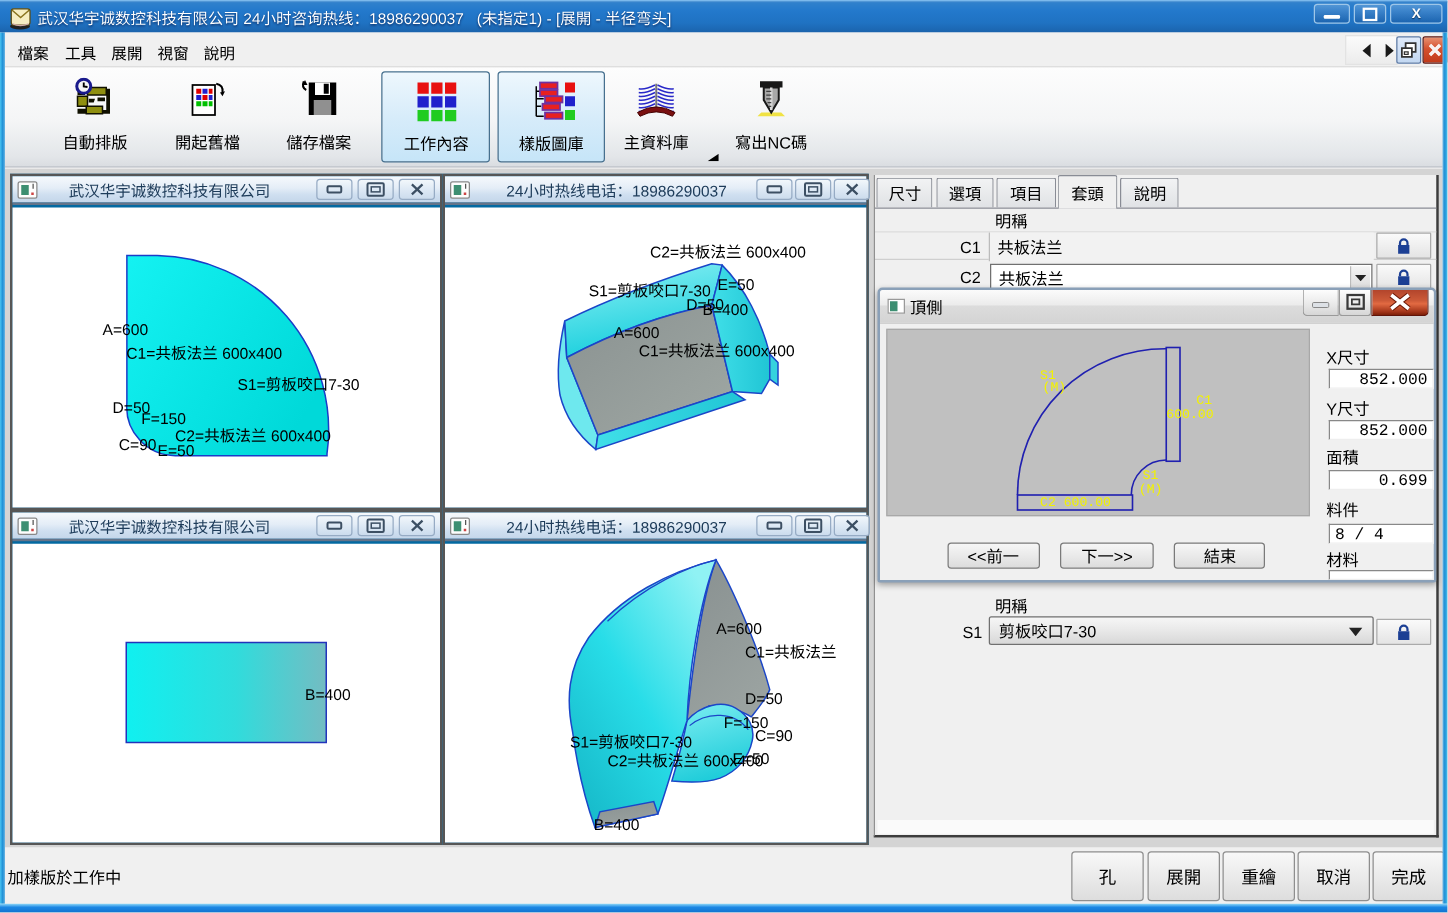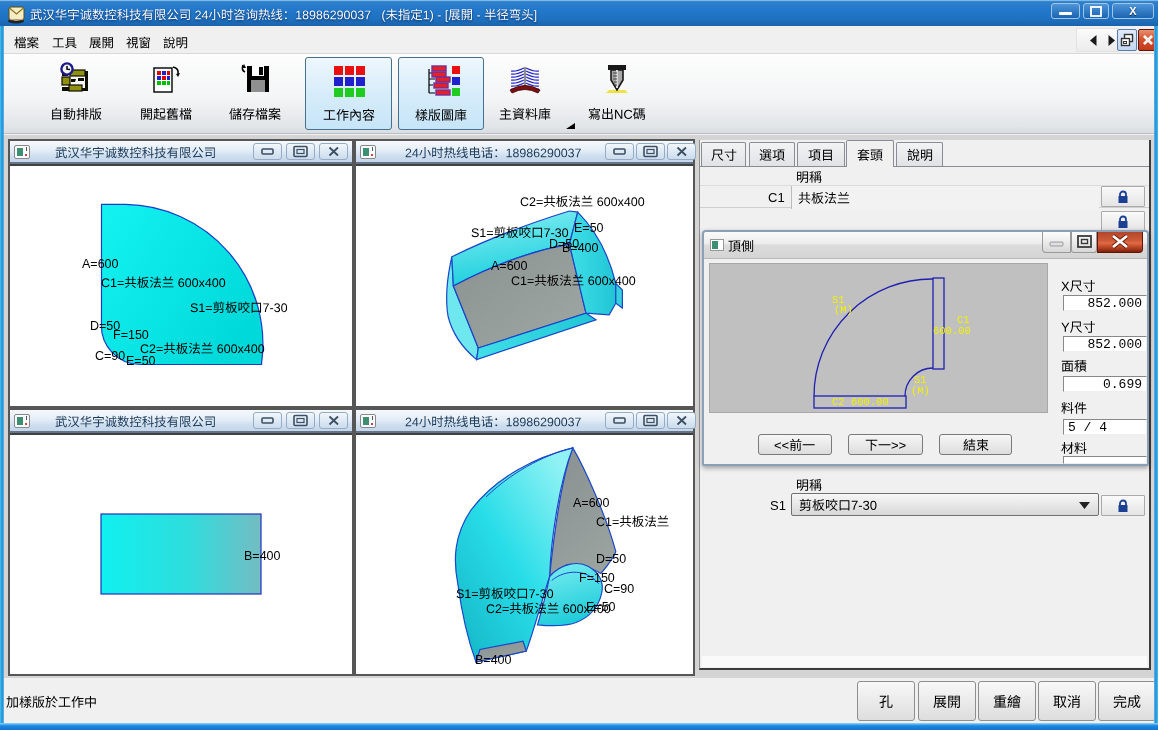--- a/index.html
+++ b/index.html
@@ -19,21 +19,21 @@
 
 #menubar{left:4px;top:26px;width:1150px;height:28px;background:#f0f0f0;border-bottom:1px solid #d8d8d8;}
 #menubar span.mi{position:absolute;top:9px;font-size:12.5px;color:#000;}
 
 #toolbar{left:4px;top:54px;width:1150px;height:80px;background:linear-gradient(#fdfdfd,#f4f5f6 55%,#e3e6e9 90%,#dadde1);border-bottom:1px solid #b9bec5;}
 .tbtn{position:absolute;top:3px;width:88px;height:73px;text-align:center;}
 .tbtn .cap{position:absolute;width:100%;top:49px;font-size:13px;color:#000;}
 .tbtn.sel{border:1px solid #46708f;border-radius:3px;background:linear-gradient(#eef7fd,#d7ecfa 50%,#c6e5f8);}
 .ticon{position:absolute;left:50%;top:5px;transform:translateX(-50%);}
 
-.cw{position:absolute;border:2px solid #565656;background:#404040;}
+.cw{position:absolute;border:2px solid #565656;background:#0369a1;}
 .cwtb{position:absolute;left:0;top:0;right:0;height:23px;
   background:linear-gradient(#f6f9fc,#e4edf7 45%,#cfdff0 70%,#c4d6ea);
   border-bottom:2px solid #64748a;}
 .cwtb .t{position:absolute;left:0;width:252px;text-align:center;top:4px;font-size:12.5px;color:#1e3c5a;}
 .cwico{position:absolute;left:4px;top:4px;width:16px;height:14px;background:#fdfdfd;border:1px solid #888;border-radius:2px;}
 .cwico i{position:absolute;left:2px;top:2px;width:6px;height:8px;background:#3d8f72;}
 .cwico b{position:absolute;right:2px;bottom:2px;width:2px;height:2px;background:#cc4444;}
 .cwico u{position:absolute;right:2px;top:1px;width:1px;height:4px;background:#555;}
 .cwbtn{position:absolute;top:2px;width:29px;height:17px;border:1px solid #96abc4;border-radius:3px;
   background:linear-gradient(#f2f7fb,#dce8f4 55%,#ccdced);}
@@ -951,20 +951,40 @@
           </svg>
         </span>
       </div>
   </div>
   <div class="lockbtn" style="left:401px;top:46px;">
       <svg class="lock" width="12" height="14">
         <path d="M3 6 V4.5 a3 3 0 0 1 6 0 V6" fill="none" stroke="#1c3f94" stroke-width="1.8"></path>
         <rect x="1.5" y="6" width="9" height="7" fill="#1c3f94"></rect>
       </svg>
     </div>
+  <div class="fldrow" style="left:0;top:69px;width:449px;height:24px;">
+    <span style="position:absolute;left:68px;top:5px;">C2</span>
+    <div style="position:absolute;left:92px;top:2px;width:306px;height:22px;background:#fff;border:1px solid #707070;">
+      <span style="position:absolute;left:6px;top:3px;">
+          <svg class="cj" width="52.0" height="17">
+            <g transform="translate(0,12.80) scale(0.013000,-0.013000)">
+              <use href="#gy5171" x="0"></use>
+              <use href="#gy677f" x="1000"></use>
+              <use href="#gy6cd5" x="2000"></use>
+              <use href="#gy5170" x="3000"></use>
+            </g>
+          </svg>
+        </span>
+      <div style="position:absolute;right:1px;top:1px;width:16px;height:18px;background:linear-gradient(#f4f4f4,#dcdcdc);border-left:1px solid #bbb;">
+          <svg style="position:absolute;left:3px;top:7px" width="9" height="5">
+            <path d="M0 0 h9 l-4.5 5z" fill="#222"></path>
+          </svg>
+        </div>
+    </div>
+  </div>
   <div class="lockbtn" style="left:401px;top:71px;">
       <svg class="lock" width="12" height="14">
         <path d="M3 6 V4.5 a3 3 0 0 1 6 0 V6" fill="none" stroke="#1c3f94" stroke-width="1.8"></path>
         <rect x="1.5" y="6" width="9" height="7" fill="#1c3f94"></rect>
       </svg>
     </div>
 
   <div class="fldrow" style="left:96px;top:337px;">
       <svg class="cj" width="26.0" height="17">
         <g transform="translate(0,12.80) scale(0.013000,-0.013000)">
@@ -1104,21 +1124,21 @@
     </div>
   <div class="dfield" style="top:144px;text-align:right;padding-right:4px;">0.699</div>
   <div class="dlabel" style="top:168px;">
       <svg class="cj" width="26.0" height="17">
         <g transform="translate(0,12.80) scale(0.013000,-0.013000)">
           <use href="#gy6599" x="0"></use>
           <use href="#gy4ef6" x="1000"></use>
         </g>
       </svg>
     </div>
-  <div class="dfield" style="top:187px;text-align:left;padding-left:4px;">5 / 4</div>
+  <div class="dfield" style="top:187px;text-align:left;padding-left:4px;">8 / 4</div>
   <div class="dlabel" style="top:208px;">
       <svg class="cj" width="26.0" height="17">
         <g transform="translate(0,12.80) scale(0.013000,-0.013000)">
           <use href="#gy6750" x="0"></use>
           <use href="#gy6599" x="1000"></use>
         </g>
       </svg>
     </div>
   <div class="dfield" style="top:224px;height:8px;"></div>
 </div>

